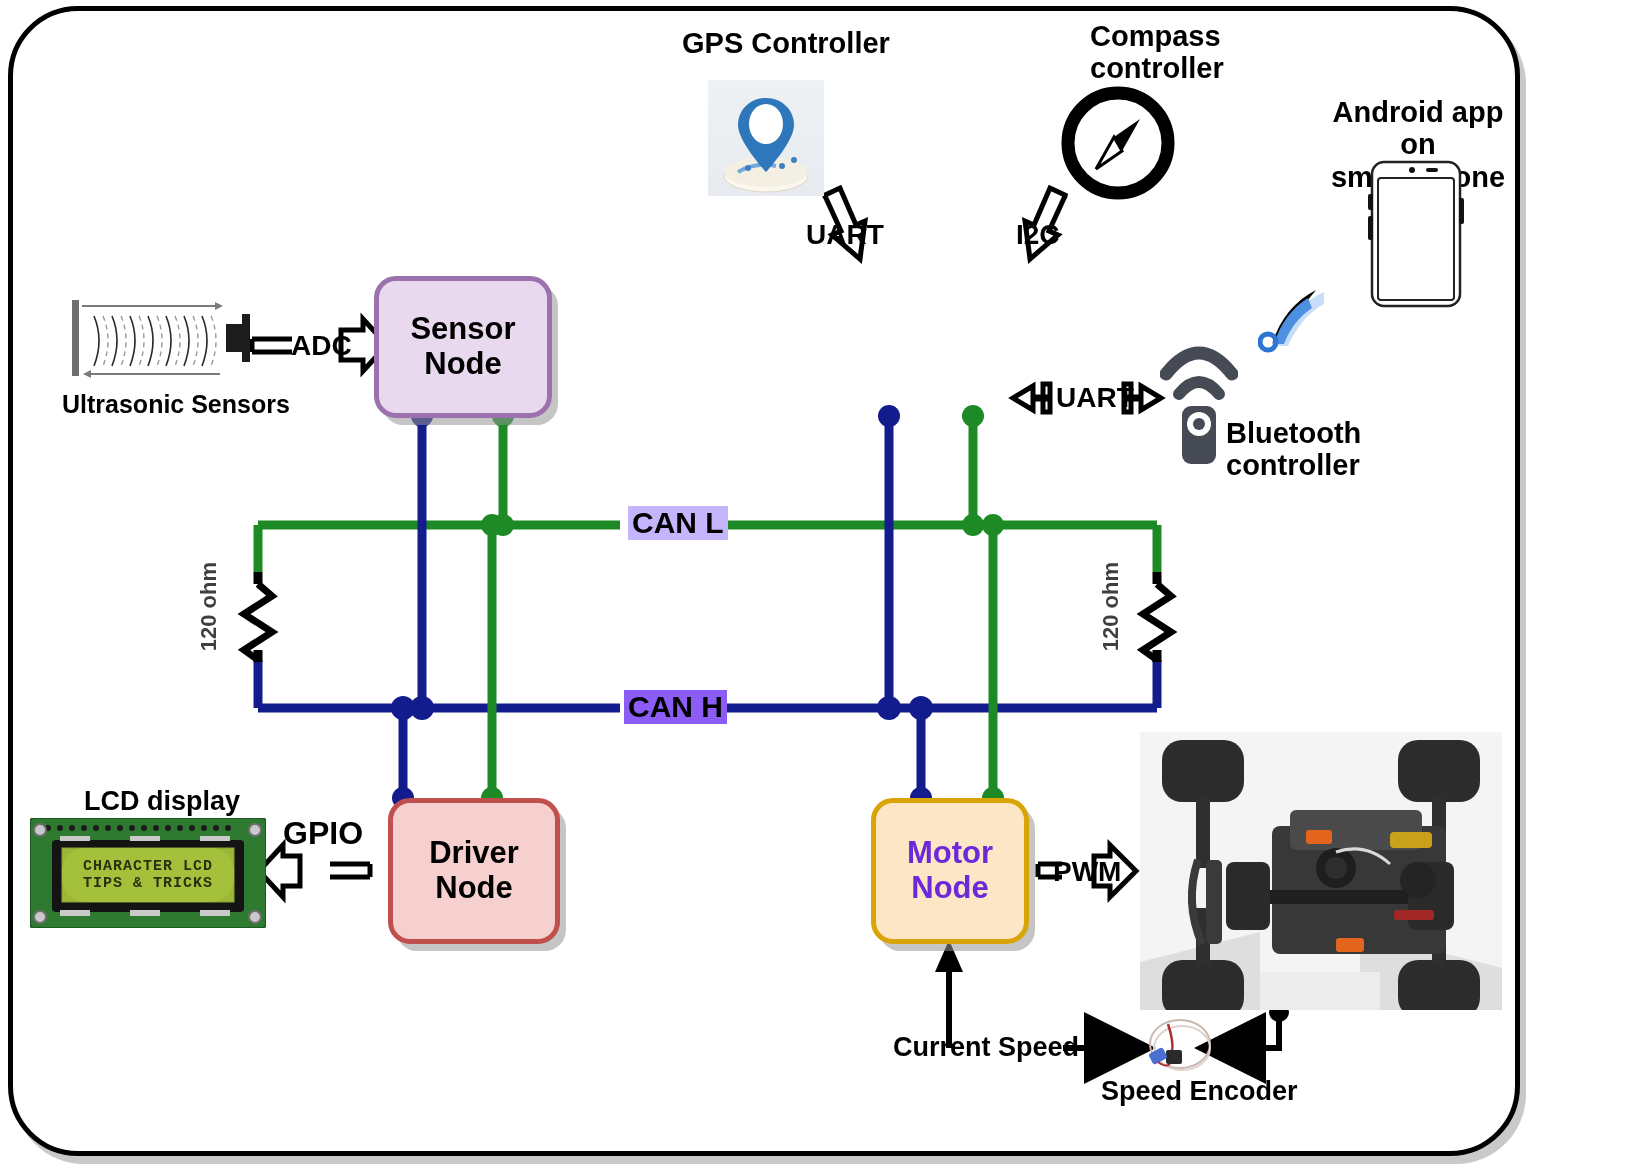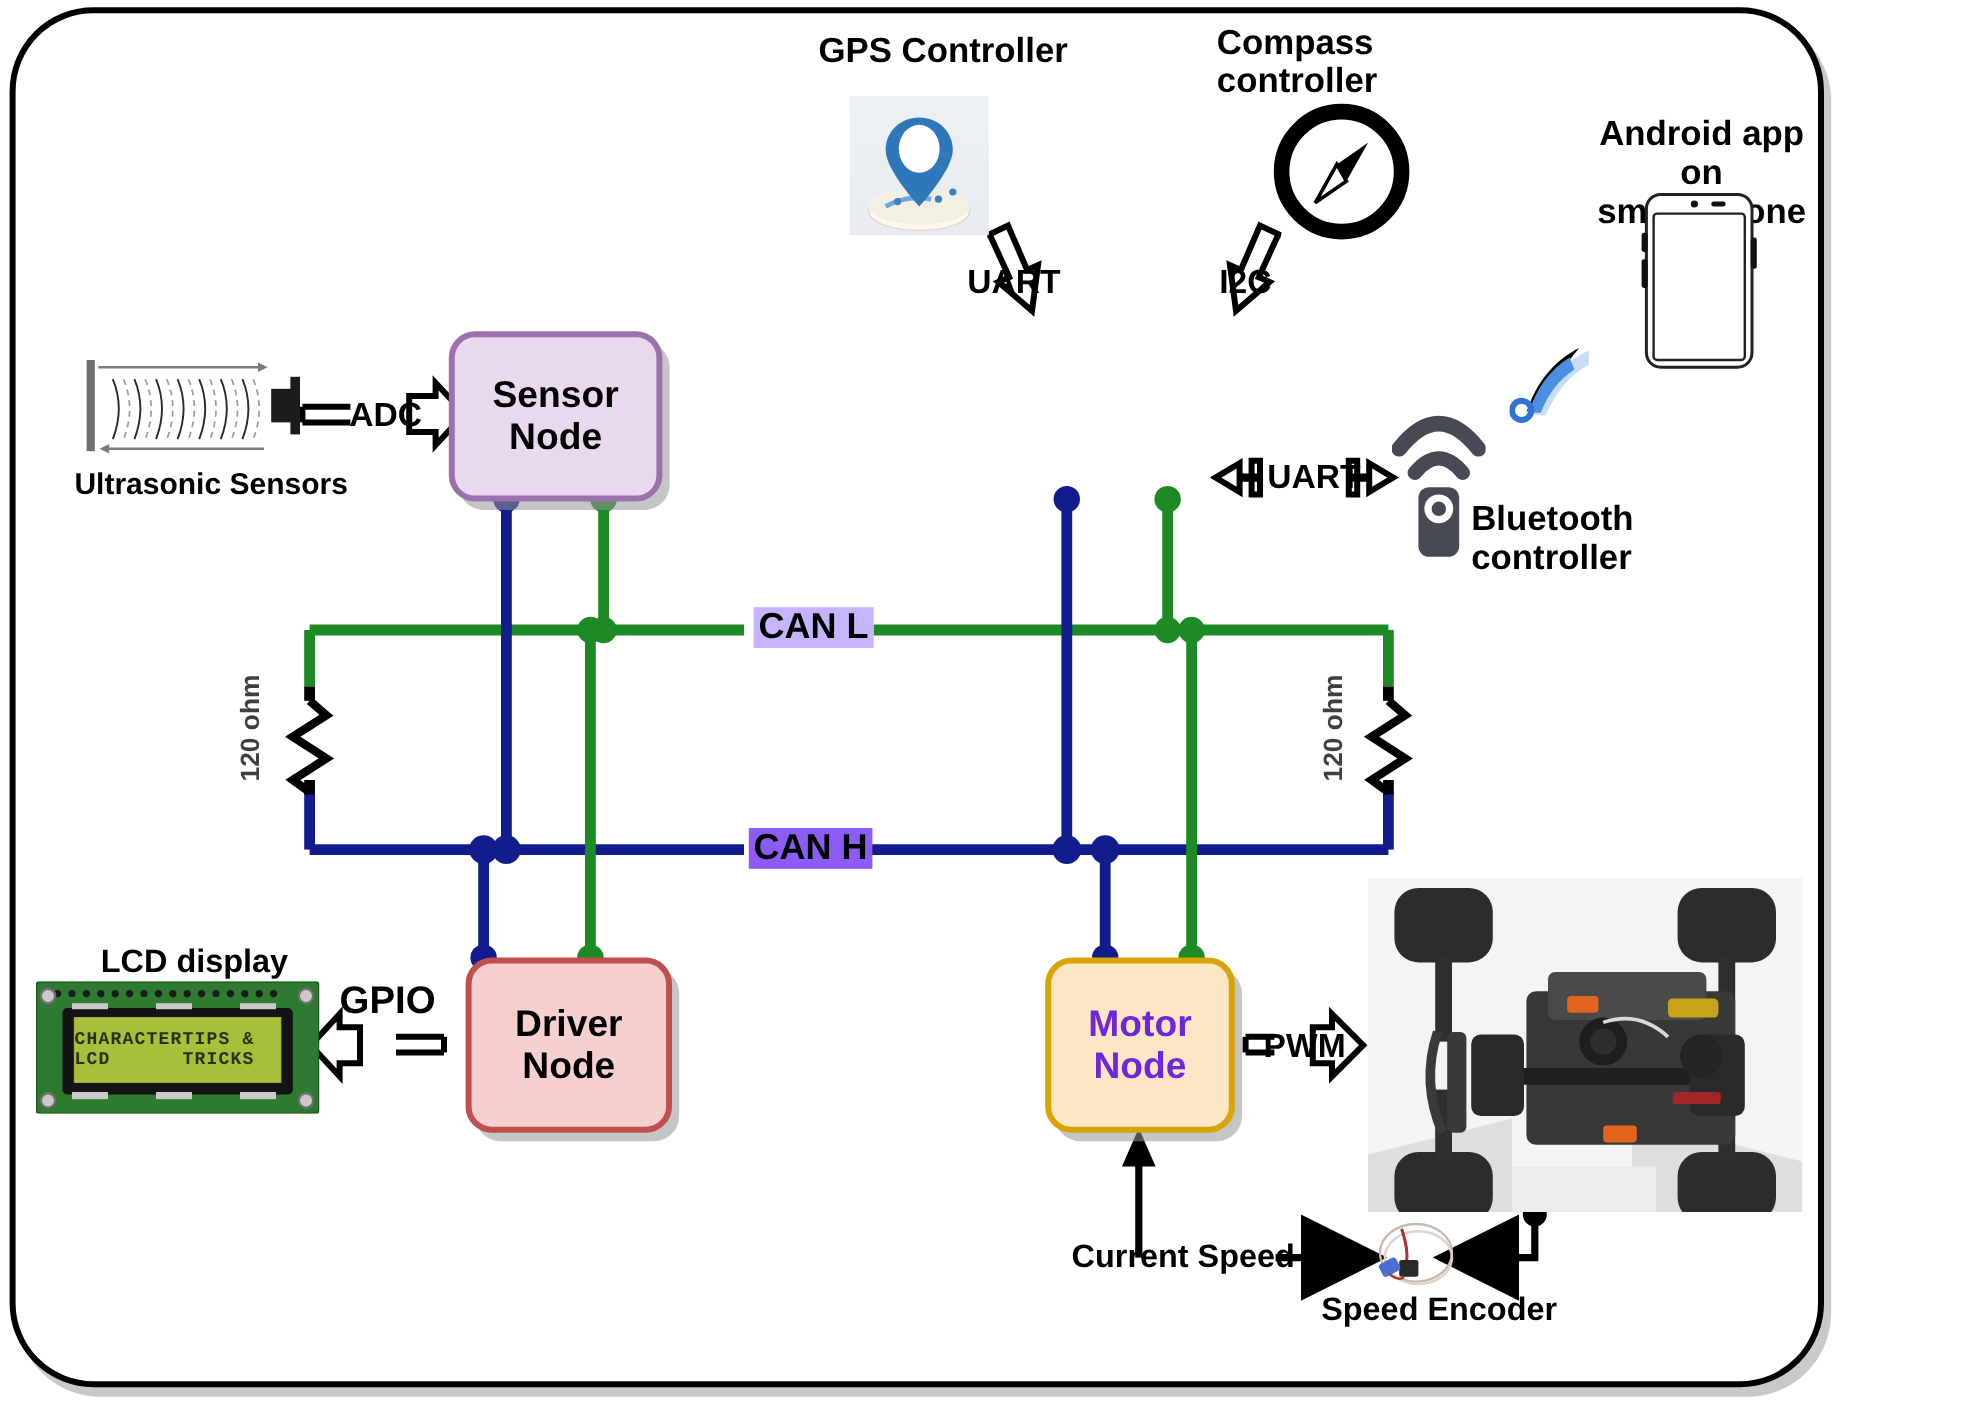--- a/index.html
+++ b/index.html
@@ -17,23 +17,23 @@
         border-radius:22px;line-height:1.12;
         box-shadow:7px 8px 0 -1px rgba(150,150,150,.55);}
   .node.sensor{border:5px solid #9b72ad;background:#e8d9ee;}
   .node.geo{border:5px solid #7fb069;background:#d8ecd0;}
   .node.driver{border:5px solid #c0504d;background:#f6cfcf;margin-left:20px;}
   .node.motor{border:5px solid #d9a406;background:#fde6c6;}
   svg.wires{position:absolute;left:0;top:0;width:1648px;height:1173px;
             pointer-events:none;}
   .vert-txt{position:absolute;font-weight:bold;color:#3f3f3f;
             writing-mode:vertical-rl;text-orientation:mixed;}
-  .lcd-screen{position:absolute;background:#a5c03a;display:flex;flex-direction:row;
+  .lcd-screen{position:absolute;background:#a5c03a;display:flex;flex-direction:column;
               justify-content:center;align-items:center;
-              font-family:"Liberation Mono", monospace;color:#2b3010;font-weight:bold;}
+              font-family:"Liberation Mono", monospace;color:#2b3010;font-weight:bold;border-radius:23px;}
   .lcd-screen div{letter-spacing:1px;}
   
   .car{position:absolute;background:#f2f2f2;overflow:hidden;}
   
   .gps{position:absolute;background:linear-gradient(#eef1f4,#e7ebef);}
 </style>
 </head>
 <body>
 
 <div id="root">
@@ -156,21 +156,21 @@
   <div class="vert-txt" style="left:1098px;top:562px;font-size:22px;transform:rotate(180deg);">120 ohm</div>
 
   <div class="lbl" style="left:291px;top:330px;font-size:28px;">ADC</div>
   <div class="lbl" style="left:806px;top:219px;font-size:28px;">UART</div>
   <div class="lbl" style="left:1016px;top:219px;font-size:28px;">I2C</div>
   <div class="lbl" style="left:1056px;top:382px;font-size:28px;">UART</div>
   <div class="lbl" style="left:283px;top:816px;font-size:32px;">GPIO</div>
   <div class="lbl" style="left:1053px;top:856px;font-size:28px;">PWM</div>
 
   <div class="lbl" style="left:682px;top:27px;font-size:29px;">GPS Controller</div>
-  <div class="lbl" style="left:1014px;top:20px;font-size:29px;text-align:center;width:124px;">Compass
+  <div class="lbl" style="left:1090px;top:20px;font-size:29px;text-align:center;width:124px;">Compass
 controller</div>
   <div class="lbl" style="left:1328px;top:96px;font-size:29px;text-align:center;width:180px;">Android app on
 smart phone</div>
   <div class="lbl" style="left:62px;top:390px;font-size:25px;">Ultrasonic Sensors</div>
   <div class="lbl" style="left:84px;top:786px;font-size:27px;">LCD display</div>
   <div class="lbl" style="left:1226px;top:397px;font-size:29px;width:140px;line-height:1.1;margin-top:21px;">Bluetooth
 controller</div>
   <div class="lbl" style="left:893px;top:1032px;font-size:27px;">Current Speed</div>
   <div class="lbl" style="left:1101px;top:1076px;font-size:27px;">Speed Encoder</div>
 

